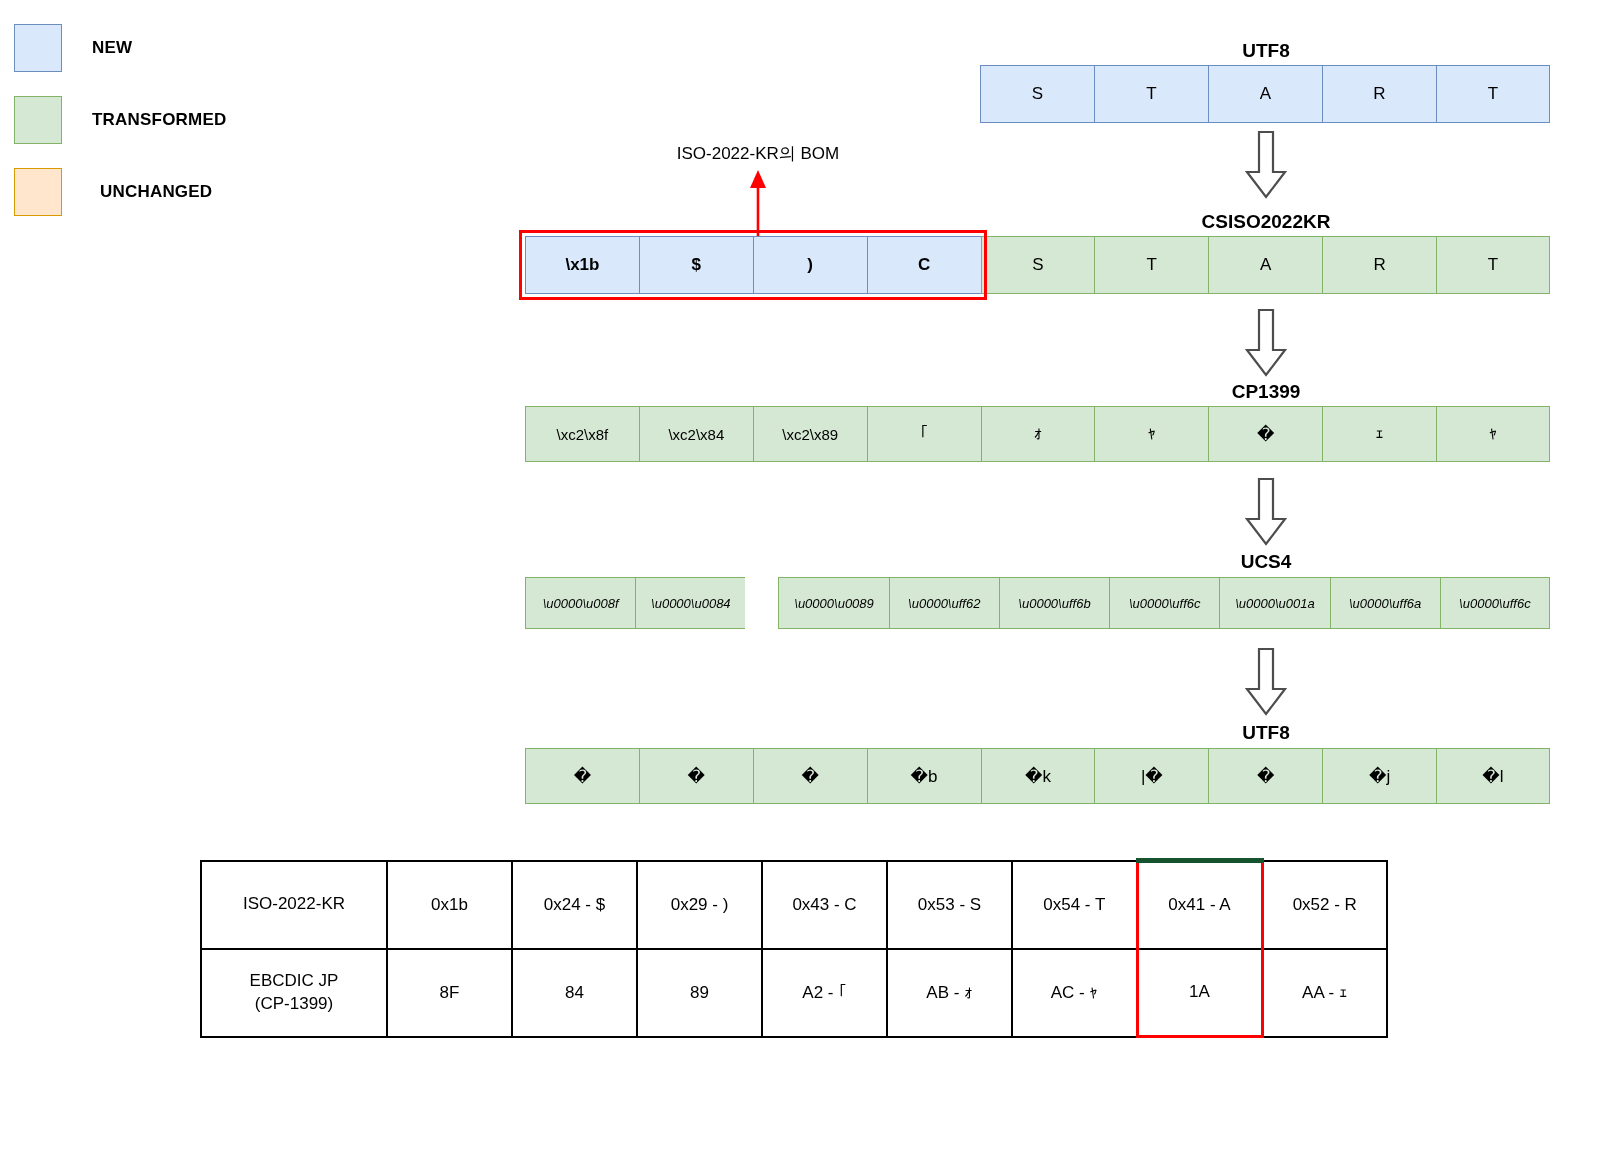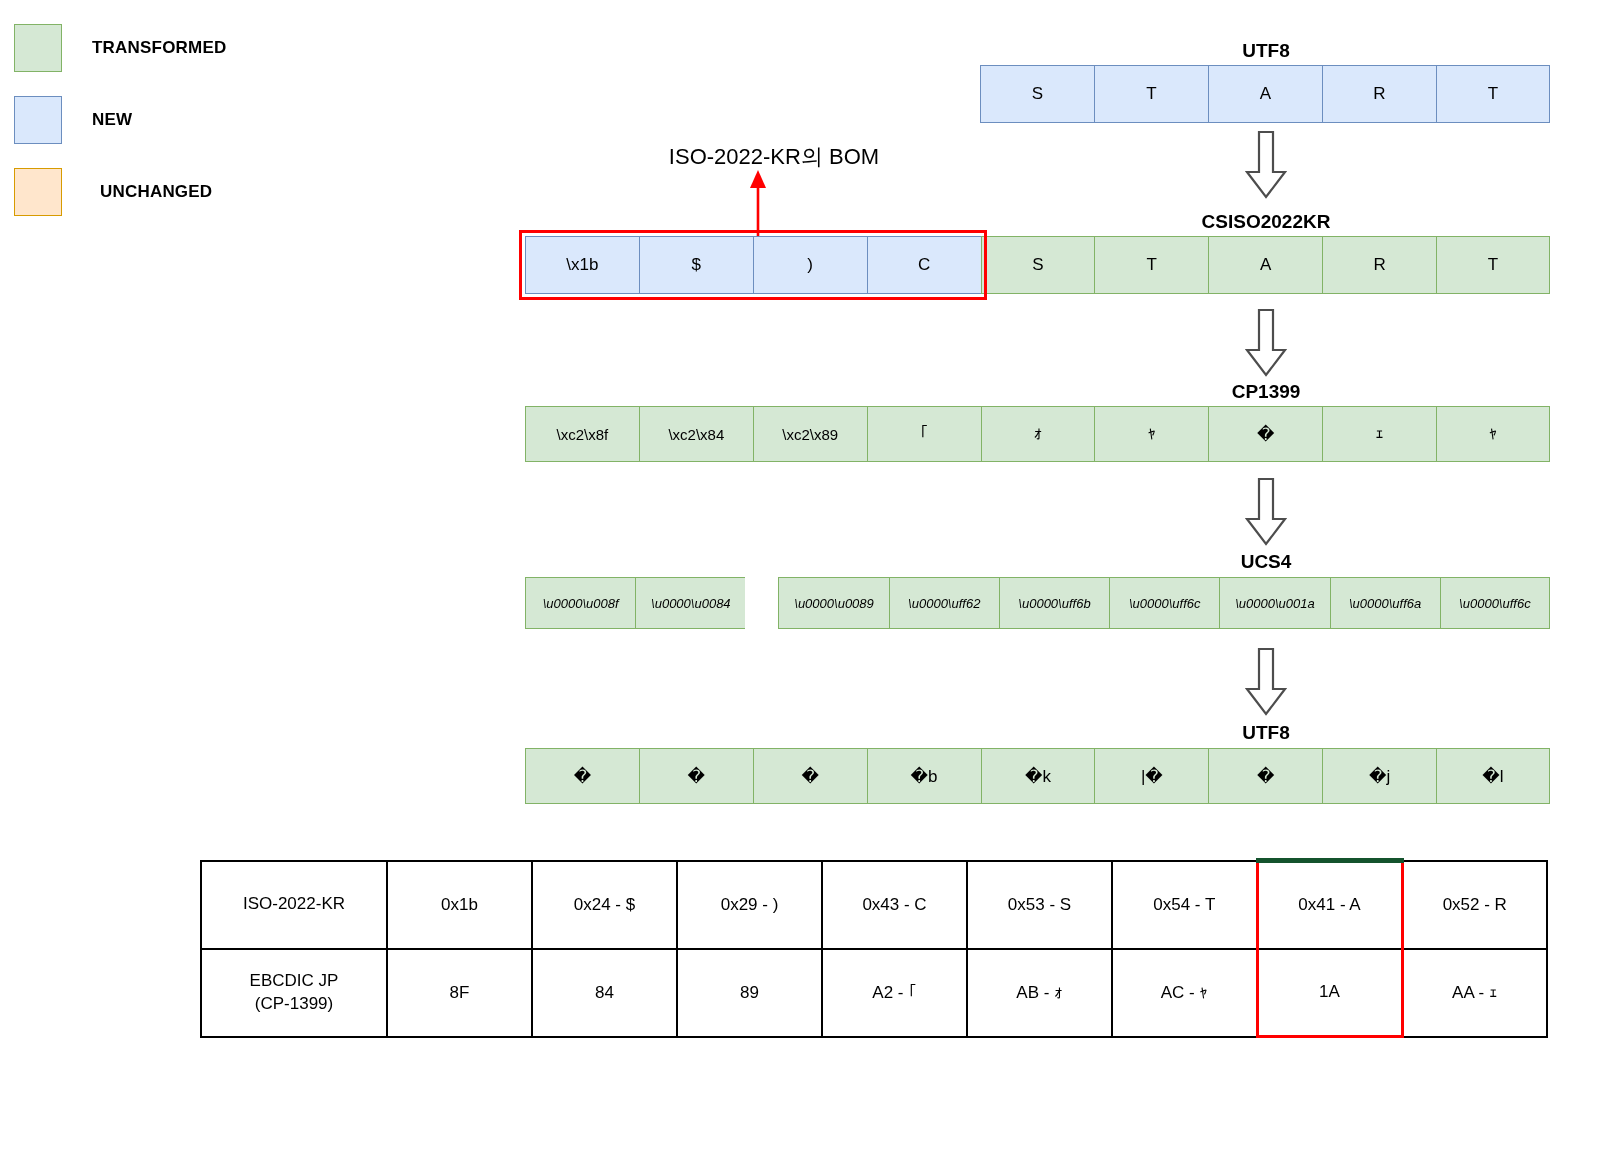--- a/index.html
+++ b/index.html
@@ -51,79 +51,78 @@
     border-right-width: 0;
     display: flex; align-items: center; justify-content: center;
     font-size: 17px;
     text-align: center;
     overflow: hidden;
     white-space: nowrap;
   }
   .cell:last-child { border-right-width: 1px; }
   .cell.new { background: #dae8fc; border-color: #6c8ebf; }
   .cell.transformed { background: #d5e8d4; border-color: #82b366; }
-  .cell.bold { font-weight: normal; }
+  .cell.bold { font-weight: bold; }
   .cell.small { font-size: 15px; }
   .cell.tiny { font-size: 13px; font-style: italic; }
 
   
   .bom-outline {
     position: absolute;
     border: 3px solid #ff0000;
     pointer-events: none;
   }
 
   
   .down-arrow {
     position: absolute;
     width: 46px; height: 70px;
   }
 
   
   .bom-note {
     position: absolute;
-    font-size: 22px; white-space: nowrap;
+    font-size: 17px; white-space: nowrap;
     transform: translateX(-50%);
-    margin-left: 16px;
   }
   .bom-leader { position: absolute; }
 
   
   .data-table {
     position: absolute;
     left: 200px; top: 858px;
     border-collapse: collapse;
     table-layout: fixed;
   }
   .data-table td {
     border: 2px solid #000000;
     text-align: center;
     vertical-align: middle;
     font-size: 17px;
     height: 88px;
     padding: 2px 4px;
     background: #ffffff;
   }
   .data-table td.rowhead { width: 186px; line-height: 1.35; }
-  .data-table td.datacell { width: 145px; }
+  .data-table td.datacell { width: 125px; }
   .data-table td.hl { border-left: 3px solid #ff0000; border-right: 3px solid #ff0000; }
   .data-table tr:first-child td.hl { border-top: 5px solid #14532d; }
   .data-table tr:last-child td.hl { border-bottom: 3px solid #ff0000; }
 </style>
 </head>
 <body>
 
 <div class="legend">
   <div class="legend-row">
+    <div class="legend-swatch new"></div>
+    <div class="legend-label">NEW</div>
+  </div>
+  <div class="legend-row">
     <div class="legend-swatch transformed"></div>
     <div class="legend-label">TRANSFORMED</div>
-  </div>
-  <div class="legend-row">
-    <div class="legend-swatch new"></div>
-    <div class="legend-label">NEW</div>
   </div>
   <div class="legend-row unchanged-row">
     <div class="legend-swatch unchanged"></div>
     <div class="legend-label">UNCHANGED</div>
   </div>
 </div>
 
 <div class="flow">
 
   <div class="row-title" style="left:1266px; top:40px;">UTF8</div>

